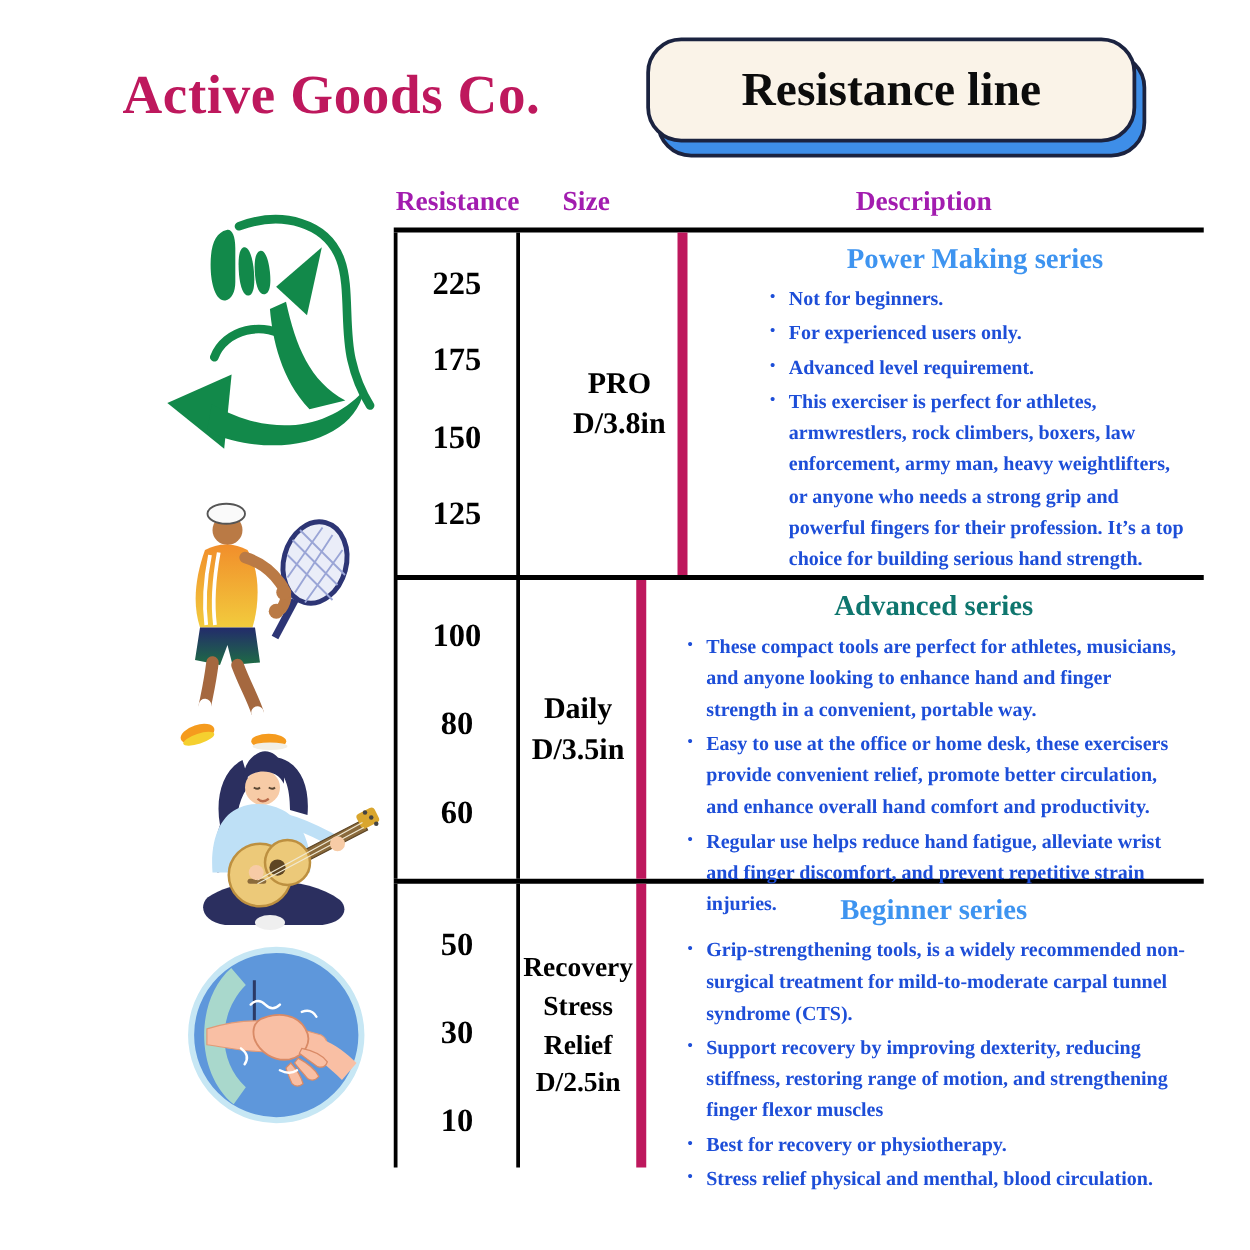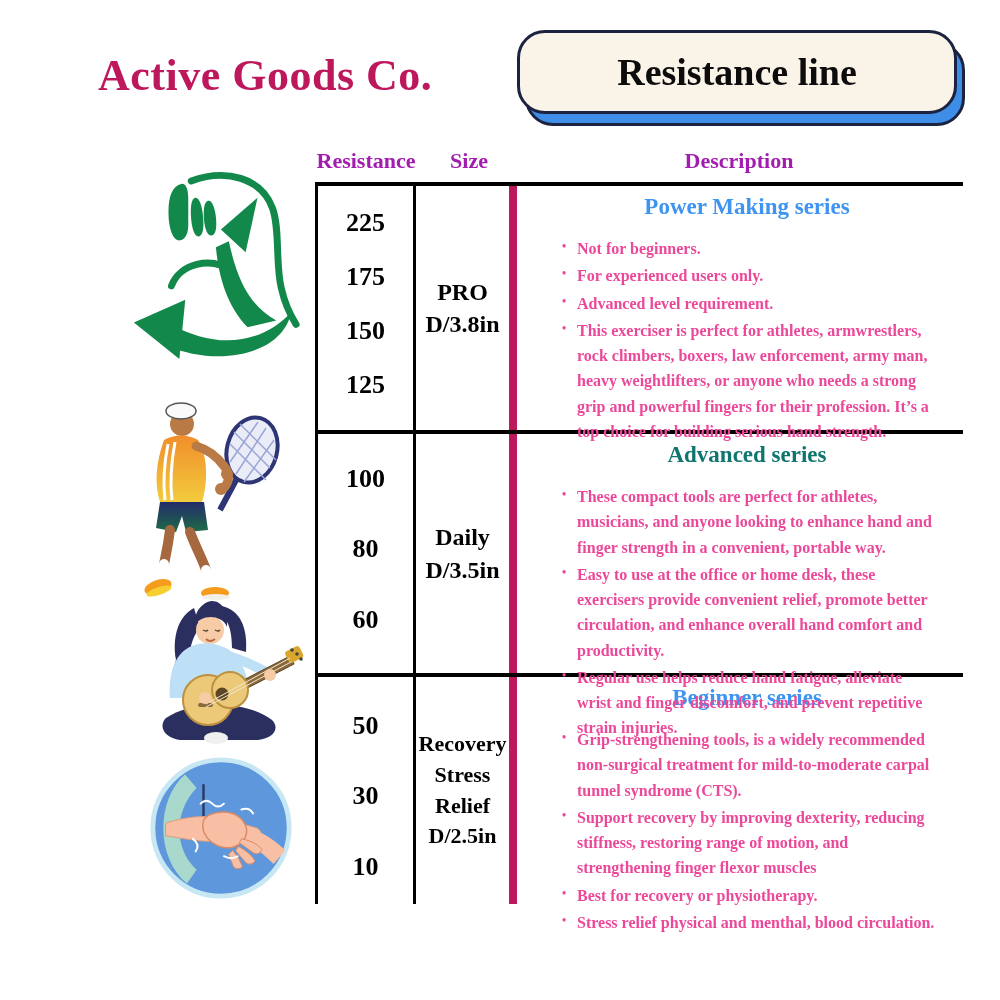--- a/index.html
+++ b/index.html
@@ -6,21 +6,21 @@
   .page{
     position:relative;width:1000px;height:1000px;background:#ffffff;
     font-family:"Liberation Serif", serif;overflow:hidden;
   }
 
   
   .company-title{
     position:absolute;left:98px;top:50px;
     font-size:44px;font-weight:bold;color:#C2611B;letter-spacing:.5px;
   }
-  .banner-wrap{position:absolute;left:517px;top:30px;width:440px;height:84px;}
+  .banner-wrap{position:absolute;left:517px;top:30px;width:392px;height:84px;}
   .banner-shadow{
     position:absolute;left:8px;top:12px;width:100%;height:100%;
     background:#3E8EE8;border:3px solid #1B2340;border-radius:28px;box-sizing:border-box;
   }
   .banner-front{
     position:absolute;left:0;top:0;width:100%;height:100%;
     background:#FAF3E8;border:3px solid #1B2340;border-radius:28px;box-sizing:border-box;
     display:flex;align-items:center;justify-content:center;
     font-size:38px;font-weight:bold;color:#0c0c0c;
   }
@@ -34,41 +34,41 @@
   .col-h-size{width:92px;text-align:center;}
   .col-h-desc{flex:1;text-align:center;}
 
   
   .spec-table{
     position:absolute;left:315px;top:182px;width:648px;
     border-top:4px solid #000;box-sizing:border-box;
   }
   .t-row{display:flex;border-bottom:4px solid #000;box-sizing:border-box;}
   .t-row.last{border-bottom:none;}
-  .row-1{height:248px;}
+  .row-1{height:278px;gap:33px;}
   .row-2{height:243px;}
   .row-3{height:227px;}
   .cell-res{
     width:101px;box-sizing:border-box;
     border-left:3px solid #000;border-right:3px solid #000;
     display:flex;flex-direction:column;justify-content:space-around;align-items:center;
     font-size:26px;font-weight:bold;padding:10px 0 18px 0;
   }
   .row-3 .cell-res{padding:14px 0 2px 0;}
   .cell-size{
     width:101px;box-sizing:border-box;border-right:8px solid #be185d;
     display:flex;flex-direction:column;align-items:center;justify-content:center;
     font-size:24px;font-weight:bold;line-height:1.35;text-align:center;
   }
   .row-3 .cell-size{font-size:22px;line-height:1.4;}
   .cell-desc{flex:1;box-sizing:border-box;padding:4px 10px 13px 24px;}
   .series-title{
     text-align:center;font-size:23px;font-weight:bold;margin:4px 0 7px 0;color:#3E94F0;
   }
-  ul.bullets{list-style:none;margin:16px;padding:0;font-size:16px;font-weight:bold;line-height:1.58;color:#ec4899;}
+  ul.bullets{list-style:none;margin:4px;padding:0;font-size:16px;font-weight:bold;line-height:1.58;color:#1d4ed8;}
   ul.bullets li{position:relative;padding-left:20px;margin-bottom:2px;}
   ul.bullets li::before{content:"•";position:absolute;left:5px;top:1px;font-size:12px;}
 
   
   .illus{position:absolute;}
   .illus-arm{left:122px;top:168px;}
   .illus-tennis{left:118px;top:390px;}
   .illus-guitar{left:128px;top:594px;}
   .illus-massage{left:148px;top:755px;}
 </style>

